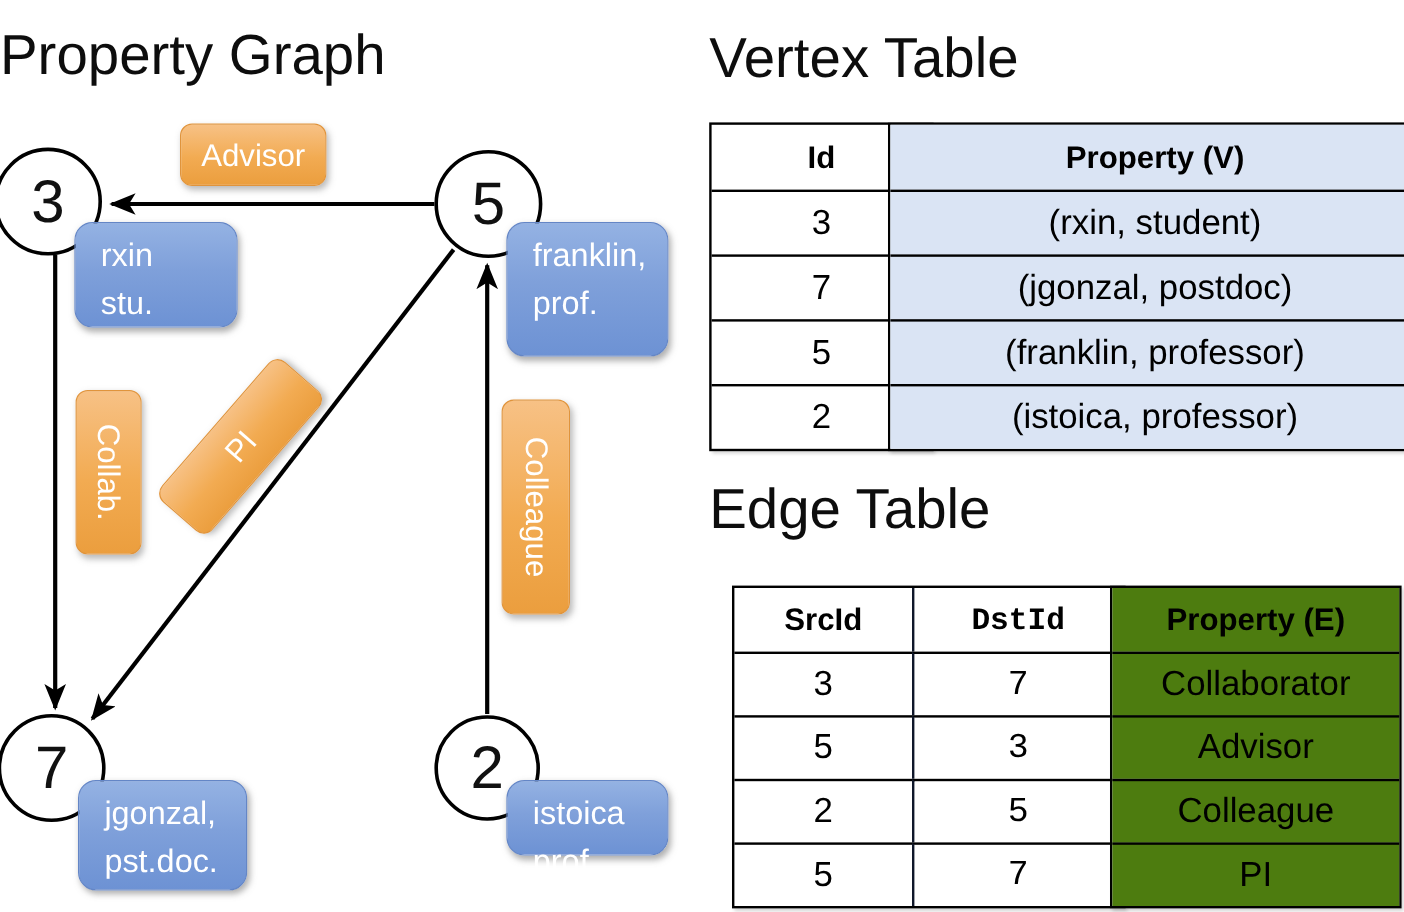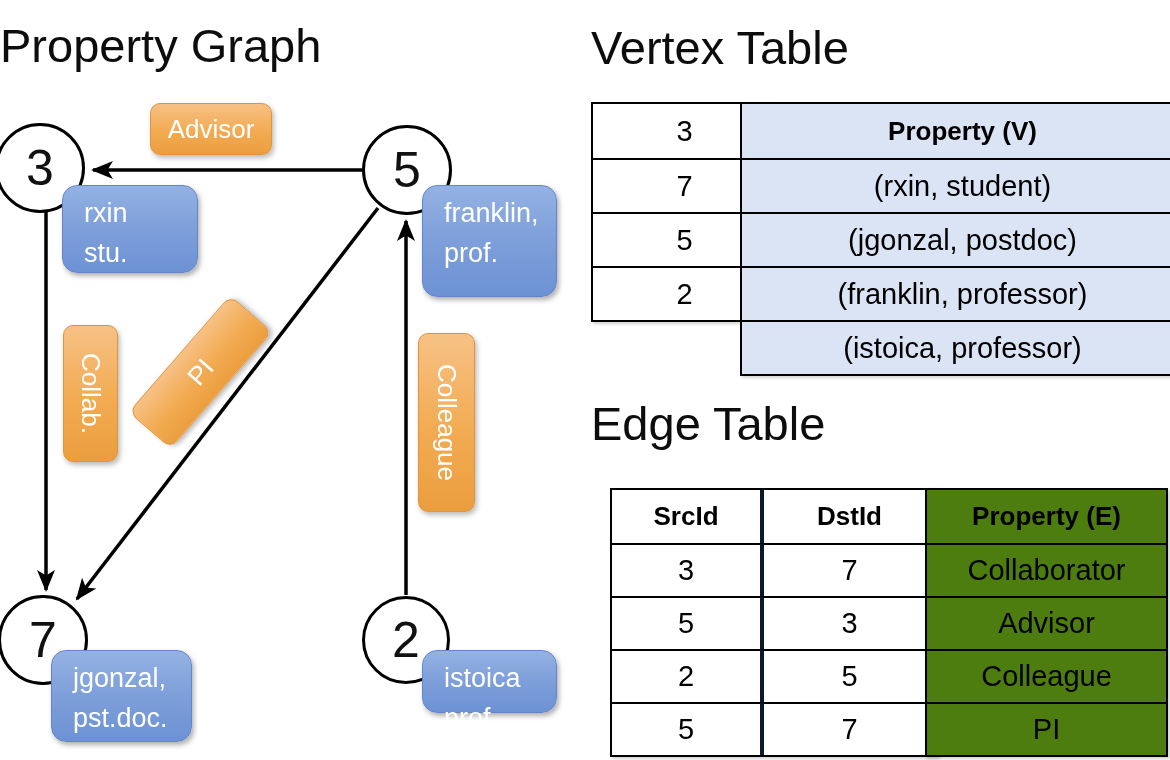--- a/index.html
+++ b/index.html
@@ -41,21 +41,21 @@
           box-shadow:2px 2px 3px rgba(0,0,0,0.18); }
   .tcell {
     height:54px; display:flex; align-items:center; justify-content:center;
     font-size:29px; font-weight:300; border-top:2px solid #000; white-space:nowrap;
   }
   .tcell:first-child, .tcell.noTop { border-top:none; }
   .tcell.hdr { font-weight:700; font-size:26px; }
   .bluefill  { background:#dae4f4; }
   .tanfill   { background:#4d7c0f; }
   .twocol { display:grid; grid-template-columns:148px 175px; }
-  .twocol .rightcol { border-left:4px solid #0f172a; }
+  .twocol .rightcol { border-left:2px solid #0f172a;font-family:Liberation Mono, monospace; }
   .etable .tcell { height:53px; }
 </style>
 </head>
 <body>
 
 <div id="canvas">
 
   <div class="title" style="left:0px; top:18px; width:570px;">Property Graph</div>
 
   <svg id="edges-svg" width="570" height="760">
@@ -84,21 +84,21 @@
   </div>
 
   <div class="vprop" style="left:62px; top:185px; width:136px; height:88px;">
     <div>rxin</div>
     <div>stu.</div>
   </div>
   <div class="vprop" style="left:422px; top:185px; width:135px; height:112px;">
     <div>franklin,</div>
     <div>prof.</div>
   </div>
-  <div class="vprop" style="left:51px; top:650px; width:141px; height:92px;">
+  <div class="vprop" style="left:65px; top:650px; width:141px; height:92px;">
     <div>jgonzal,</div>
     <div>pst.doc.</div>
   </div>
   <div class="vprop" style="left:422px; top:650px; width:135px; height:63px;">
     <div>istoica</div>
     <div>prof.</div>
   </div>
 
   <div class="eprop" style="left:150px; top:103px; width:122px; height:52px;">
     <span>Advisor</span>
@@ -109,20 +109,21 @@
   <div class="eprop" style="left:123px; top:344px; width:155px; height:56px; transform:rotate(-49deg);">
     <span>PI</span>
   </div>
   <div class="eprop" style="left:418px; top:333px; width:57px; height:179px;">
     <span class="rot90">Colleague</span>
   </div>
 
   <div class="title" style="left:591px; top:20px; width:570px;">Vertex Table</div>
 
   <div class="tcol" style="left:591px; top:102px; width:187px;">
+    <div class="tcell hdr">Id</div>
     <div class="tcell">3</div>
     <div class="tcell">7</div>
     <div class="tcell">5</div>
     <div class="tcell">2</div>
   </div>
   <div class="tcol" style="left:740px; top:102px; width:445px;">
     <div class="tcell hdr bluefill">Property (V)</div>
     <div class="tcell bluefill">(rxin, student)</div>
     <div class="tcell bluefill">(jgonzal, postdoc)</div>
     <div class="tcell bluefill">(franklin, professor)</div>

